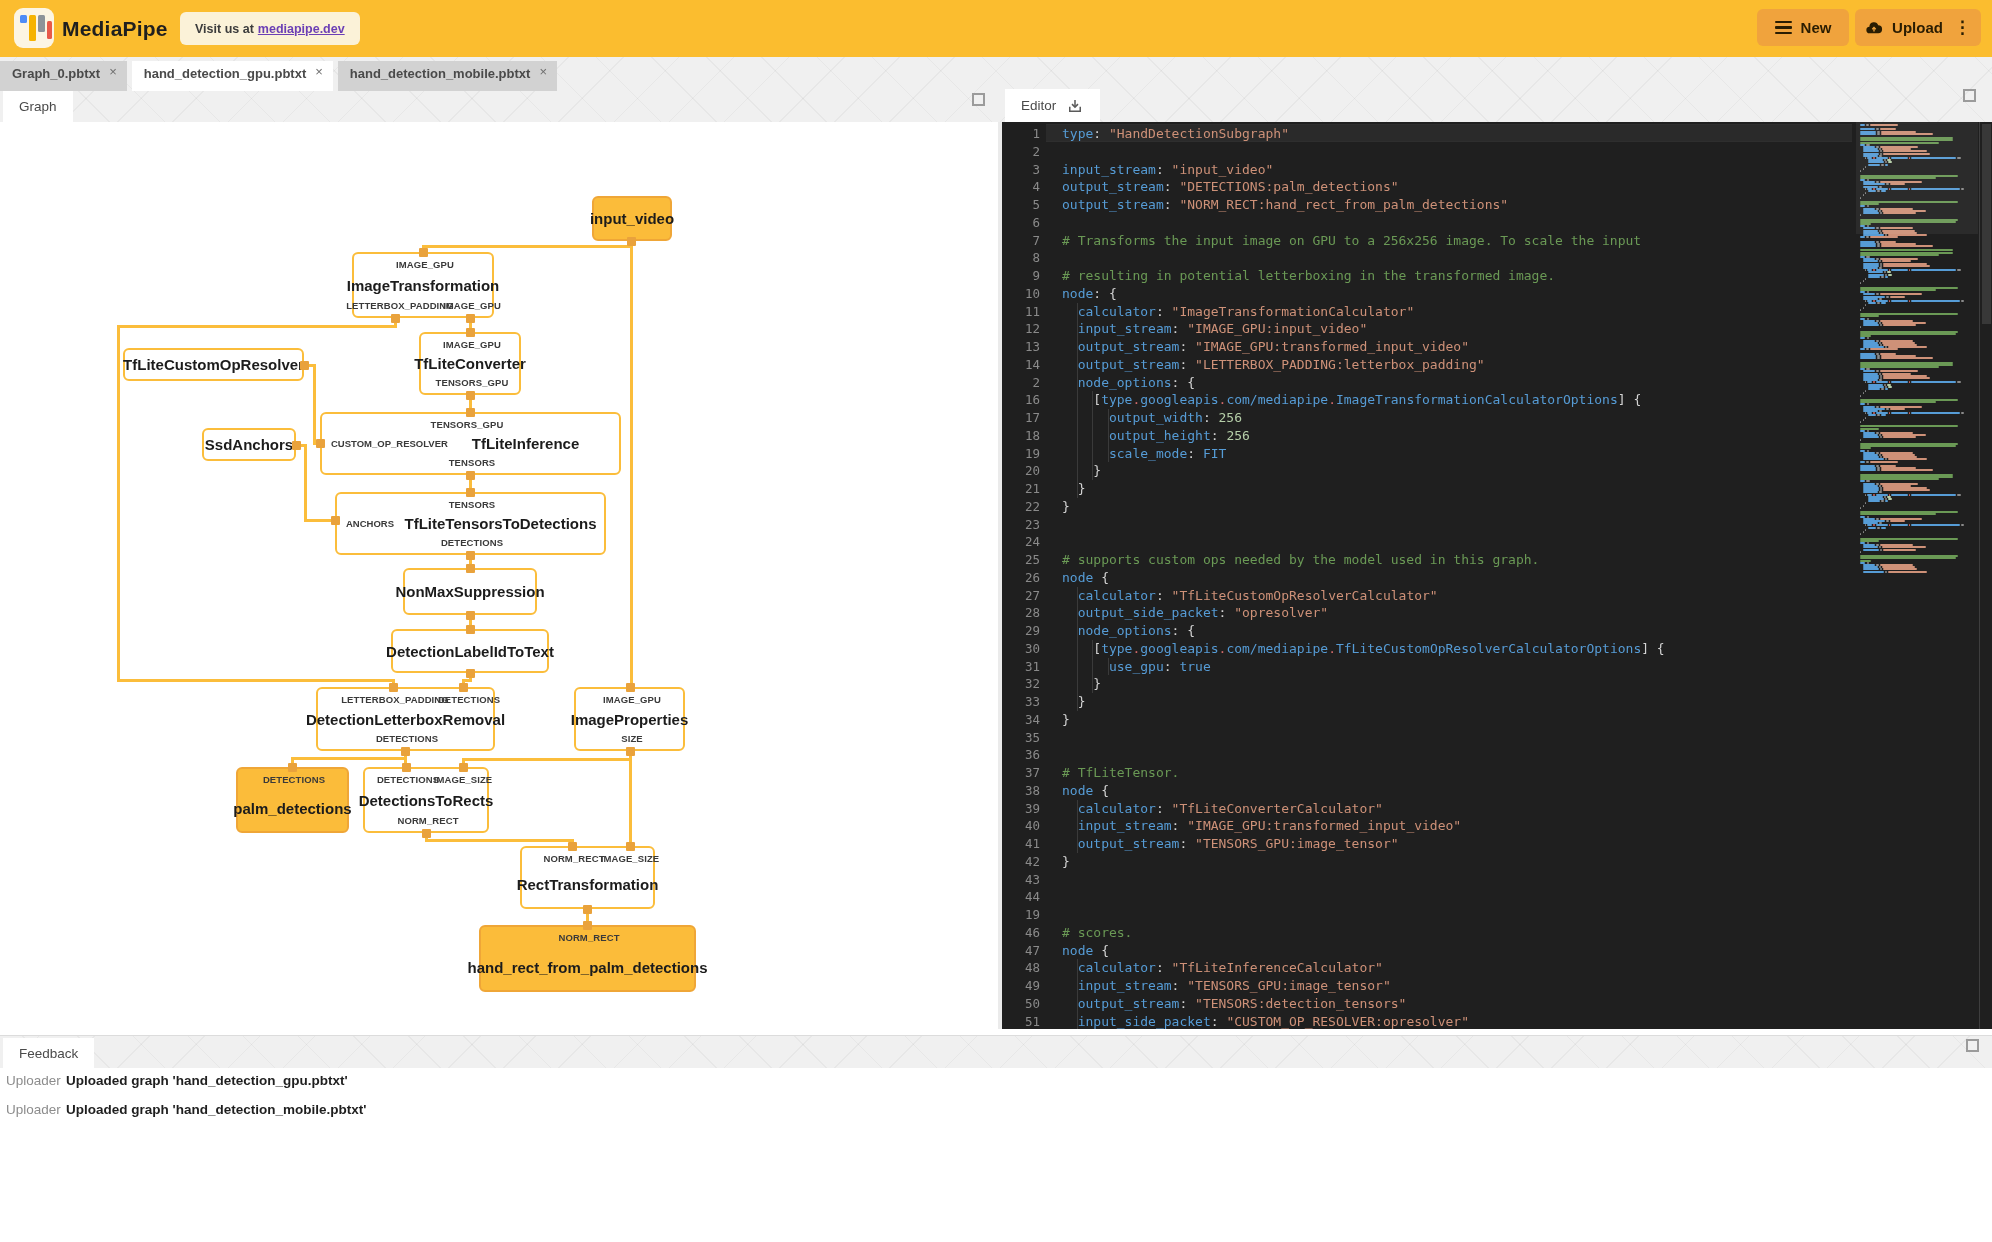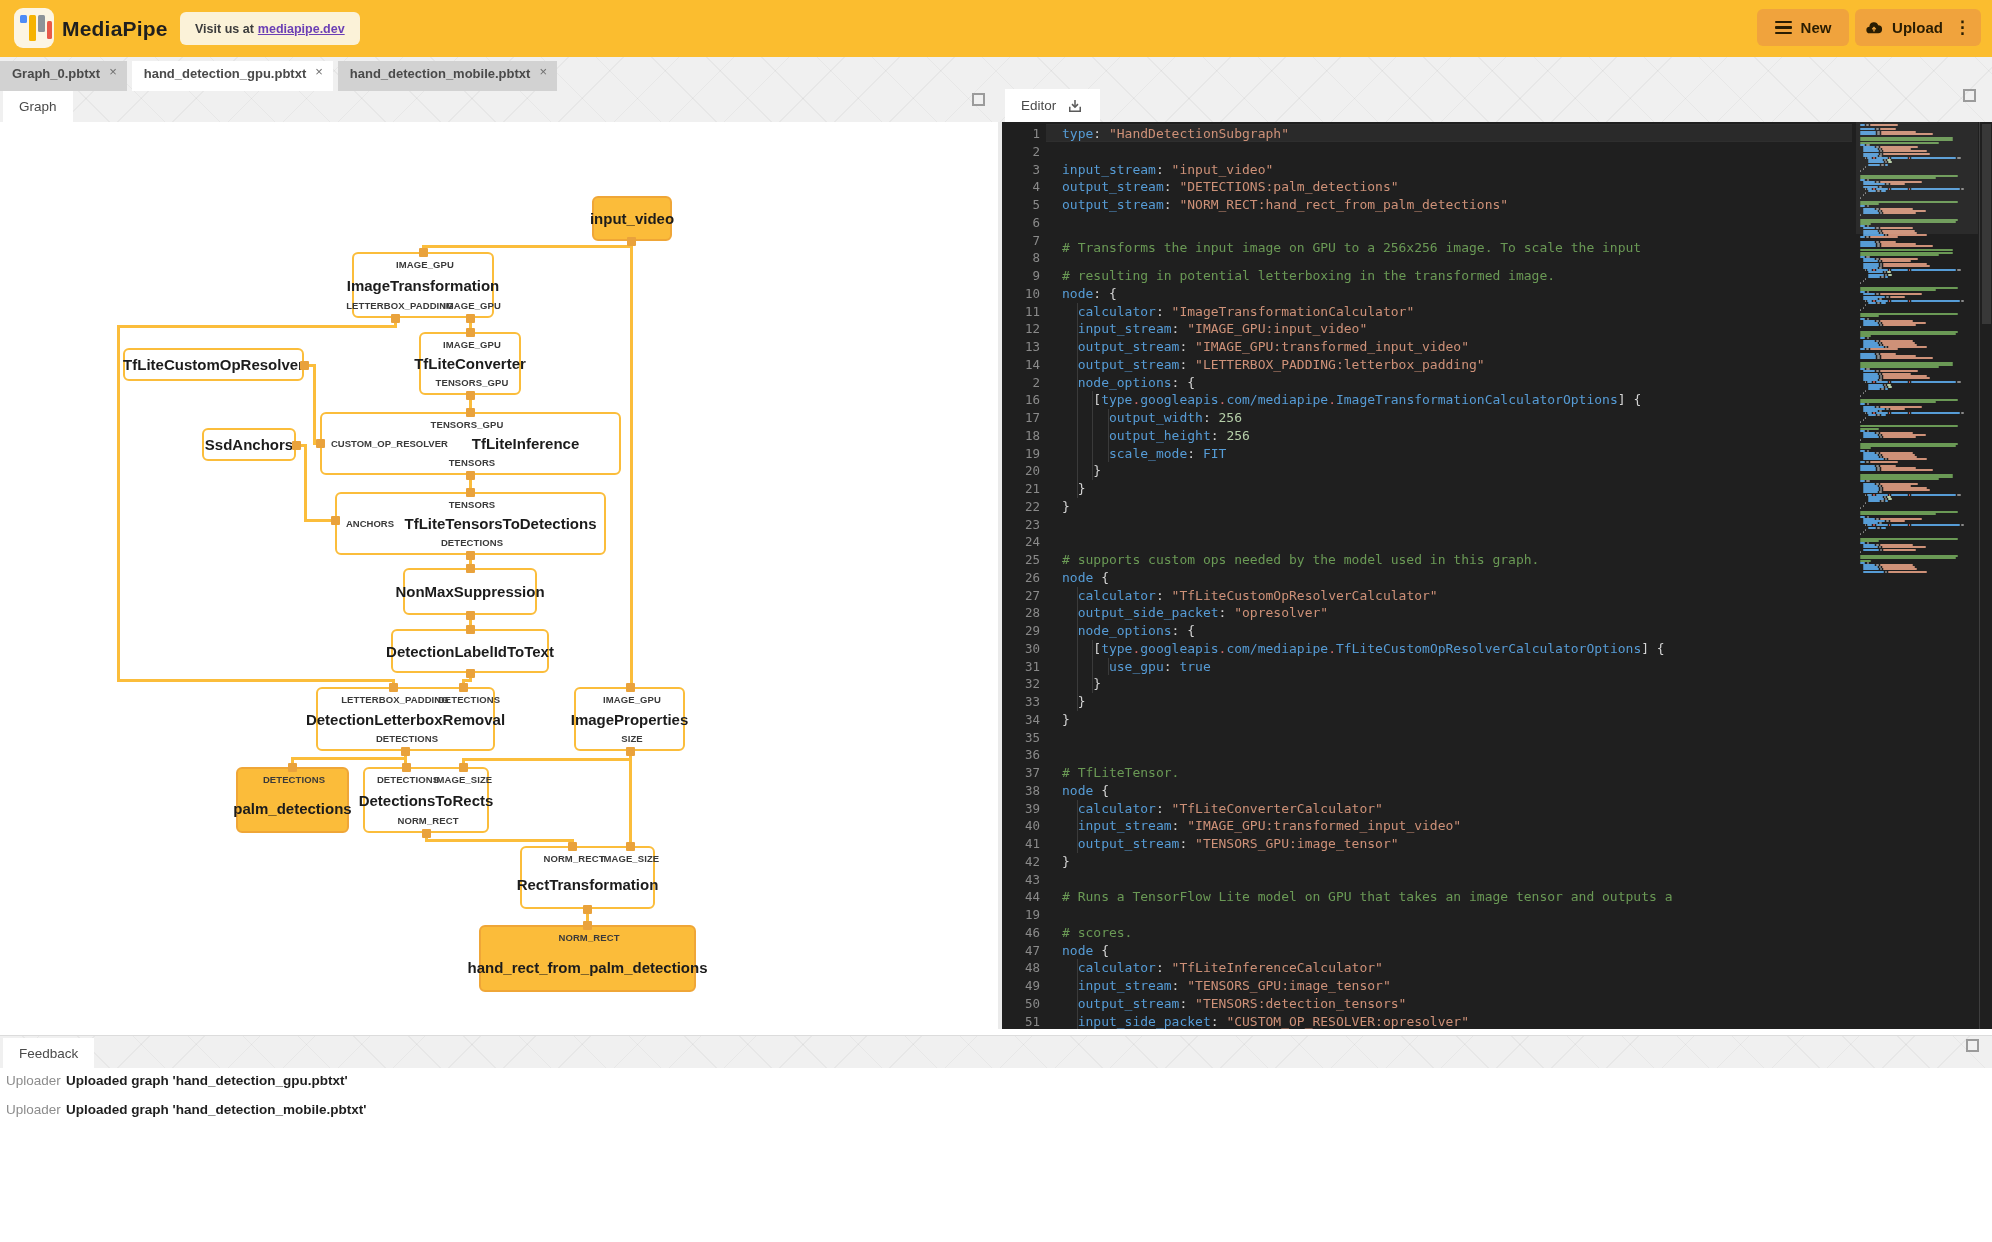--- a/index.html
+++ b/index.html
@@ -1116,21 +1116,21 @@
       <div class="cline" style="top: 20.75px;"></div>
       <div class="lnum" style="top: 38.5px;">3</div>
       <div class="cline" style="top: 38.5px;"><span class="tk-k">input_stream</span><span class="tk-p">: </span><span class="tk-s">"input_video"</span></div>
       <div class="lnum" style="top: 56.25px;">4</div>
       <div class="cline" style="top: 56.25px;"><span class="tk-k">output_stream</span><span class="tk-p">: </span><span class="tk-s">"DETECTIONS:palm_detections"</span></div>
       <div class="lnum" style="top: 74px;">5</div>
       <div class="cline" style="top: 74px;"><span class="tk-k">output_stream</span><span class="tk-p">: </span><span class="tk-s">"NORM_RECT:hand_rect_from_palm_detections"</span></div>
       <div class="lnum" style="top: 91.75px;">6</div>
       <div class="cline" style="top: 91.75px;"></div>
       <div class="lnum" style="top: 109.5px;">7</div>
-      <div class="cline" style="top: 109.5px; margin-top: 7px;"><span class="tk-c"># Transforms the input image on GPU to a 256x256 image. To scale the input</span></div>
+      <div class="cline" style="top: 109.5px;"><span class="tk-c"># Transforms the input image on GPU to a 256x256 image. To scale the input</span></div>
       <div class="lnum" style="top: 127.25px;">8</div>
       <div class="lnum" style="top: 145px;">9</div>
       <div class="cline" style="top: 145px; text-align: right;"><span class="tk-c"># resulting in potential letterboxing in the transformed image.</span></div>
       <div class="lnum" style="top: 162.75px;">10</div>
       <div class="cline" style="top: 162.75px;"><span class="tk-k">node</span><span class="tk-p">: {</span></div>
       <div class="lnum" style="top: 180.5px;">11</div>
       <div class="guide" style="left: 74.66px; top: 180.5px;"></div>
       <div class="cline" style="top: 180.5px;"><span class="tk-p">  </span><span class="tk-k">calculator</span><span class="tk-p">: </span><span class="tk-s">"ImageTransformationCalculator"</span></div>
       <div class="lnum" style="top: 198.25px;">12</div>
       <div class="guide" style="left: 74.66px; top: 198.25px;"></div>
@@ -1220,21 +1220,20 @@
       <div class="guide" style="left: 74.66px; top: 695.25px;"></div>
       <div class="cline" style="top: 695.25px;"><span class="tk-p">  </span><span class="tk-k">input_stream</span><span class="tk-p">: </span><span class="tk-s">"IMAGE_GPU:transformed_input_video"</span></div>
       <div class="lnum" style="top: 713px;">41</div>
       <div class="guide" style="left: 74.66px; top: 713px;"></div>
       <div class="cline" style="top: 713px;"><span class="tk-p">  </span><span class="tk-k">output_stream</span><span class="tk-p">: </span><span class="tk-s">"TENSORS_GPU:image_tensor"</span></div>
       <div class="lnum" style="top: 730.75px;">42</div>
       <div class="cline" style="top: 730.75px;"><span class="tk-p">}</span></div>
       <div class="lnum" style="top: 748.5px;">43</div>
       <div class="cline" style="top: 748.5px;"></div>
       <div class="lnum" style="top: 766.25px;">44</div>
-      <div class="cline" style="top: 766.25px;"><span class="tk-c"># Runs a TensorFlow Lite model on GPU that takes an image tensor and outputs a</span></div>
       <div class="lnum" style="top: 784px;">19</div>
       <div class="lnum" style="top: 801.75px;">46</div>
       <div class="cline" style="top: 801.75px;"><span class="tk-c"># scores.</span></div>
       <div class="lnum" style="top: 819.5px;">47</div>
       <div class="cline" style="top: 819.5px;"><span class="tk-k">node</span><span class="tk-p"> {</span></div>
       <div class="lnum" style="top: 837.25px;">48</div>
       <div class="guide" style="left: 74.66px; top: 837.25px;"></div>
       <div class="cline" style="top: 837.25px;"><span class="tk-p">  </span><span class="tk-k">calculator</span><span class="tk-p">: </span><span class="tk-s">"TfLiteInferenceCalculator"</span></div>
       <div class="lnum" style="top: 855px;">49</div>
       <div class="guide" style="left: 74.66px; top: 855px;"></div>

